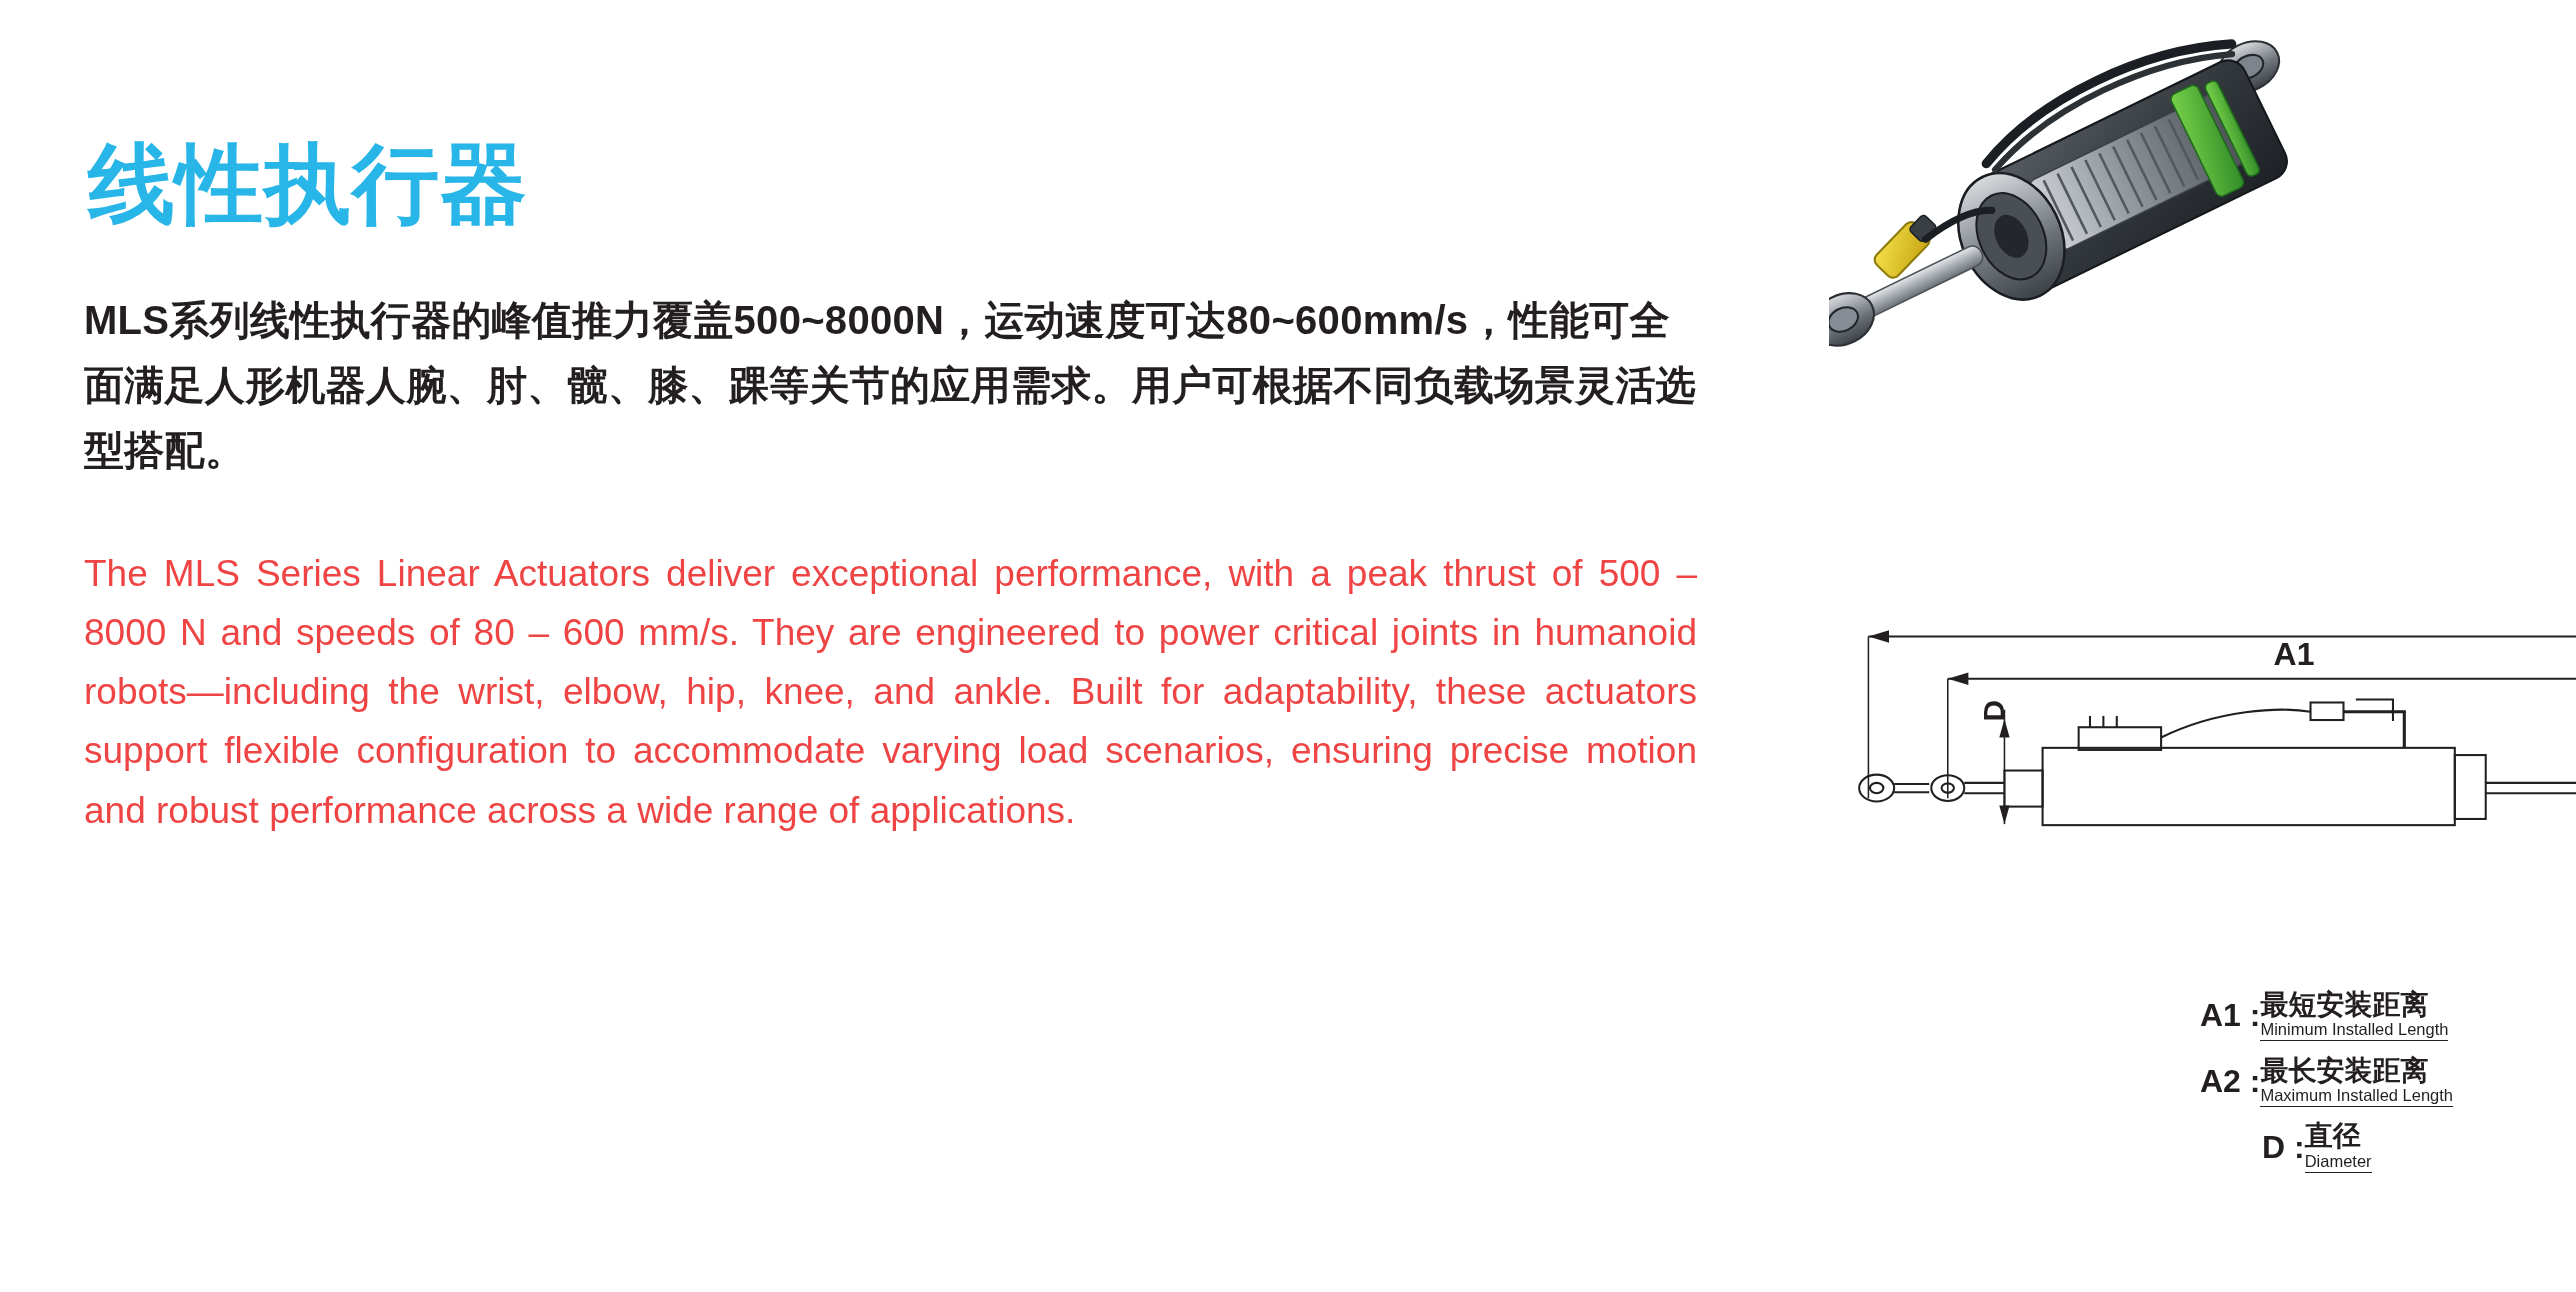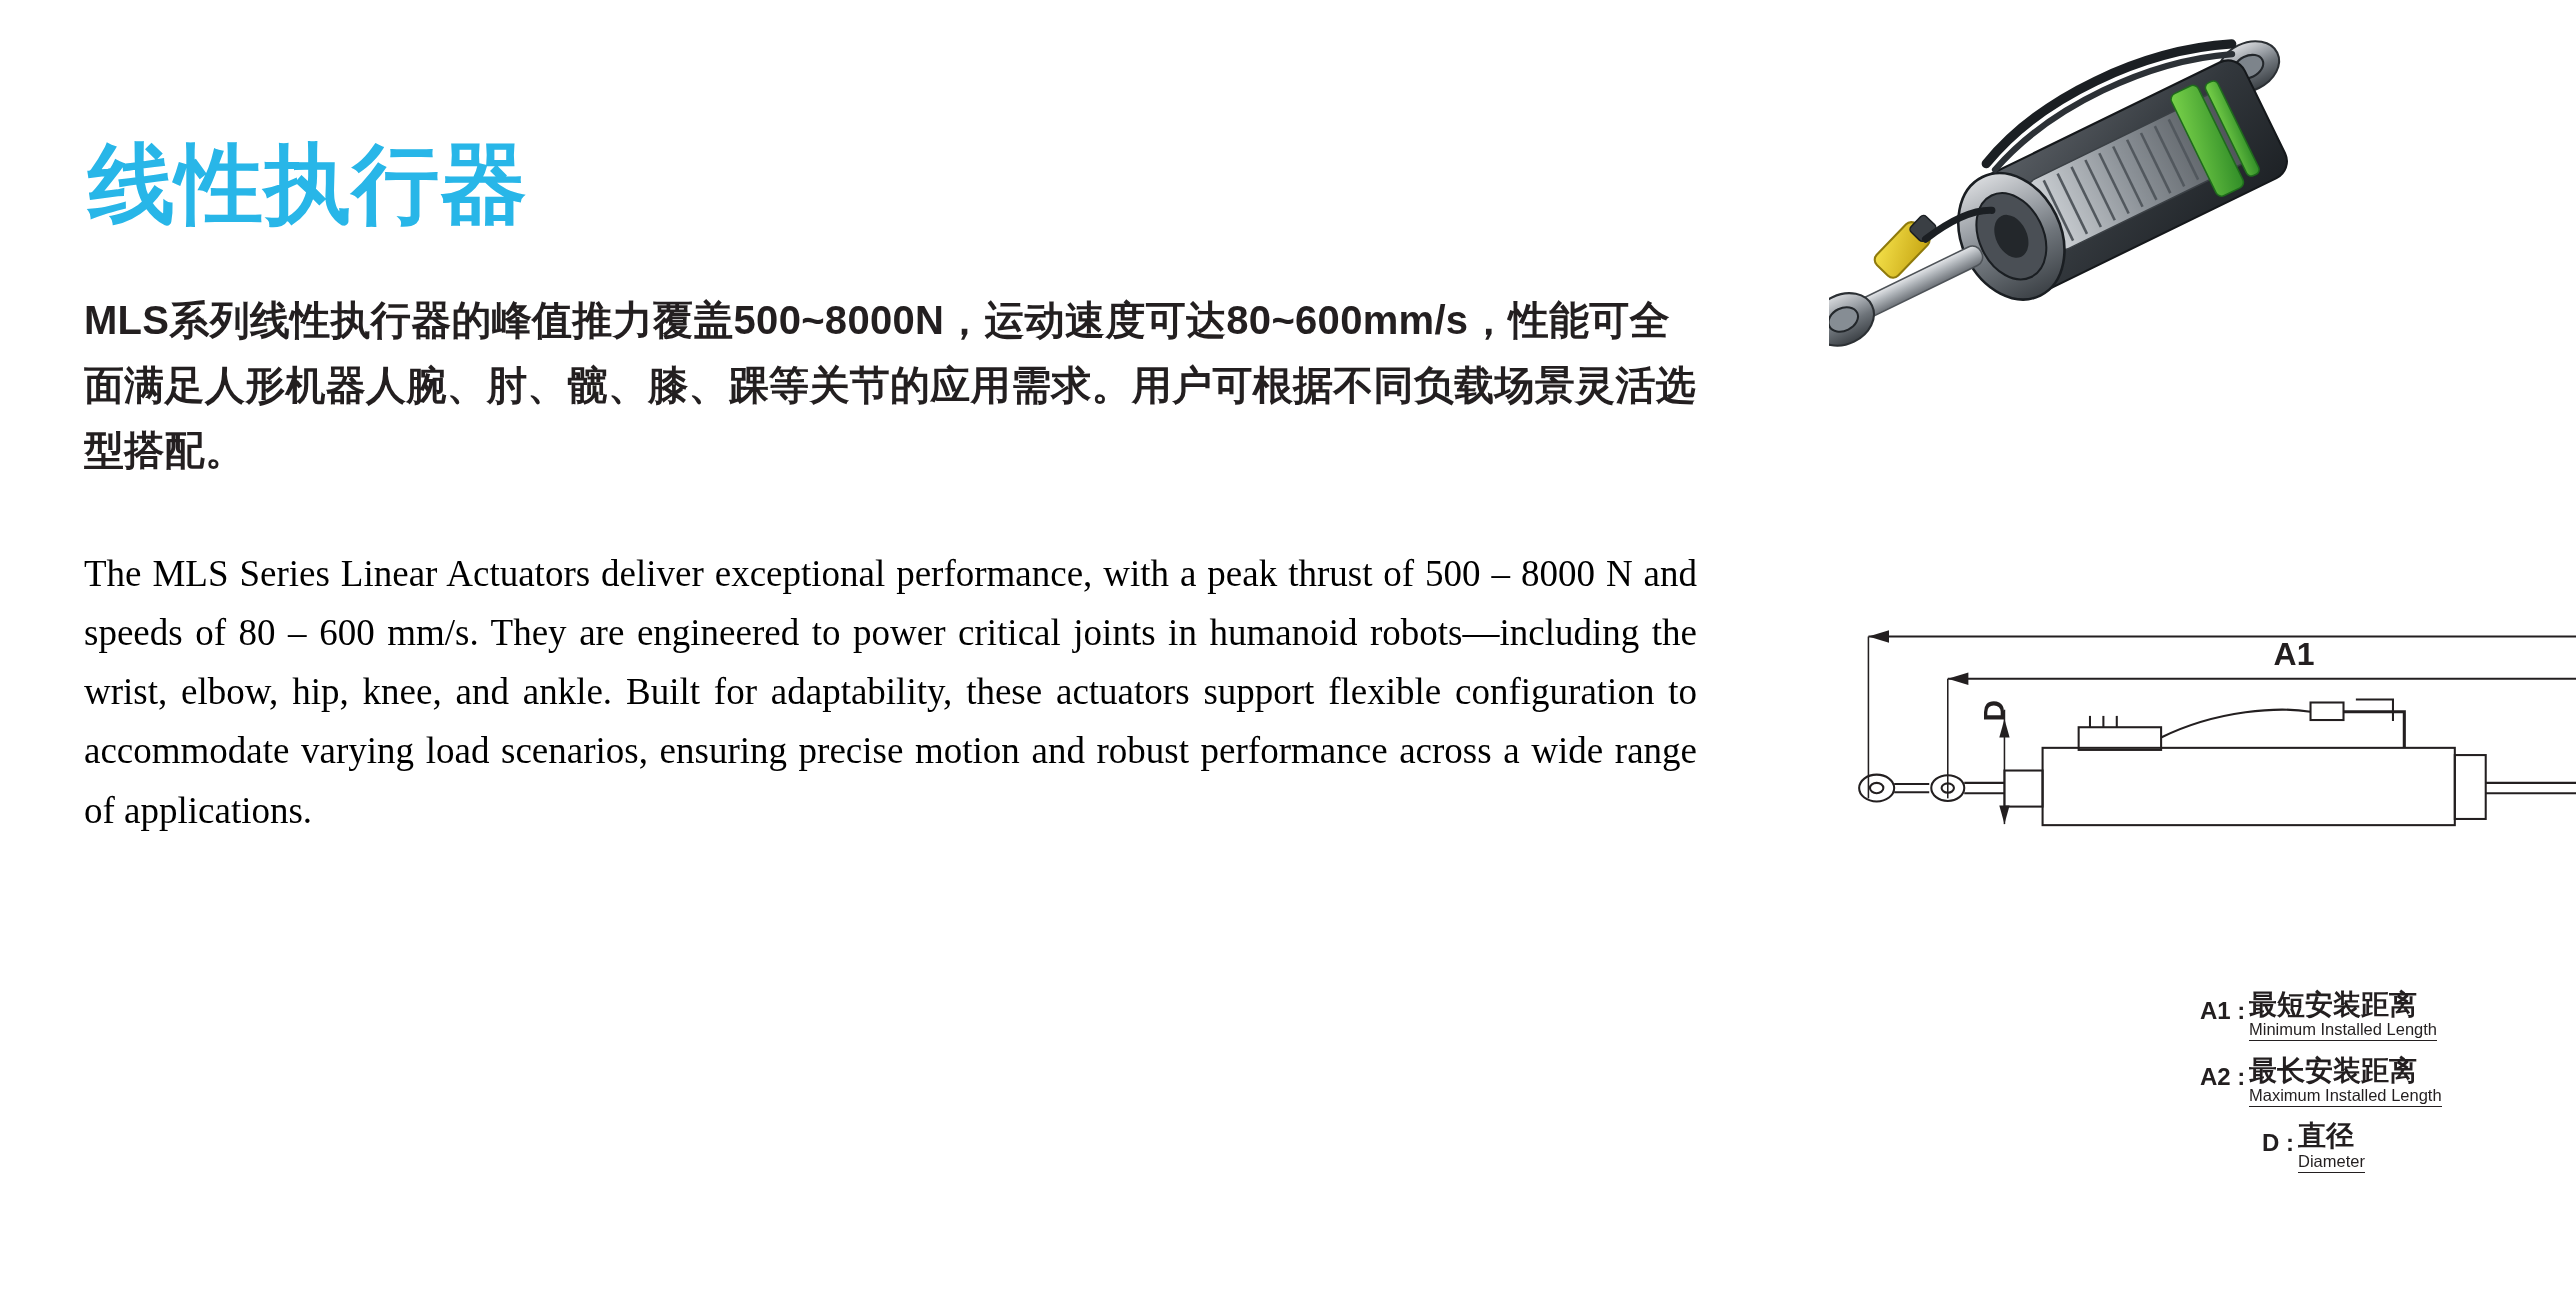--- a/index.html
+++ b/index.html
@@ -55,24 +55,24 @@
     font-size: 40px;
     font-weight: bold;
     color: #231f20;
     line-height: 1.62;
     letter-spacing: 0.3px;
     width: 1618px;
   }
 
   .body-en {
     margin-top: 61px;
-    font-family: Liberation Serif, serif;
+    font-family: Liberation Sans, sans-serif;
     font-size: 37px;
     font-weight: normal;
-    color: #000000;
+    color: #ef4444;
     line-height: 1.60;
     width: 1613px;
     text-align: justify;
     text-justify: inter-word;
   }
   .body-en p { margin: 0; }
 
   
   .right-col {
     position: absolute;
@@ -106,21 +106,21 @@
     top: 989px;
     width: 402px;
   }
   .legend-row {
     display: flex;
     align-items: flex-start;
     margin-bottom: 13.4px;
   }
   .legend-key {
     font-family: "Liberation Sans", sans-serif;
-    font-size: 24px;
+    font-size: 32px;
     font-weight: bold;
     color: #231f20;
     white-space: nowrap;
     padding-top: 8.2px;
     min-width: 49px;
   }
   .legend-txt-cn {
     font-family: "Liberation Sans", sans-serif;
     font-size: 28px;
     font-weight: bold;

